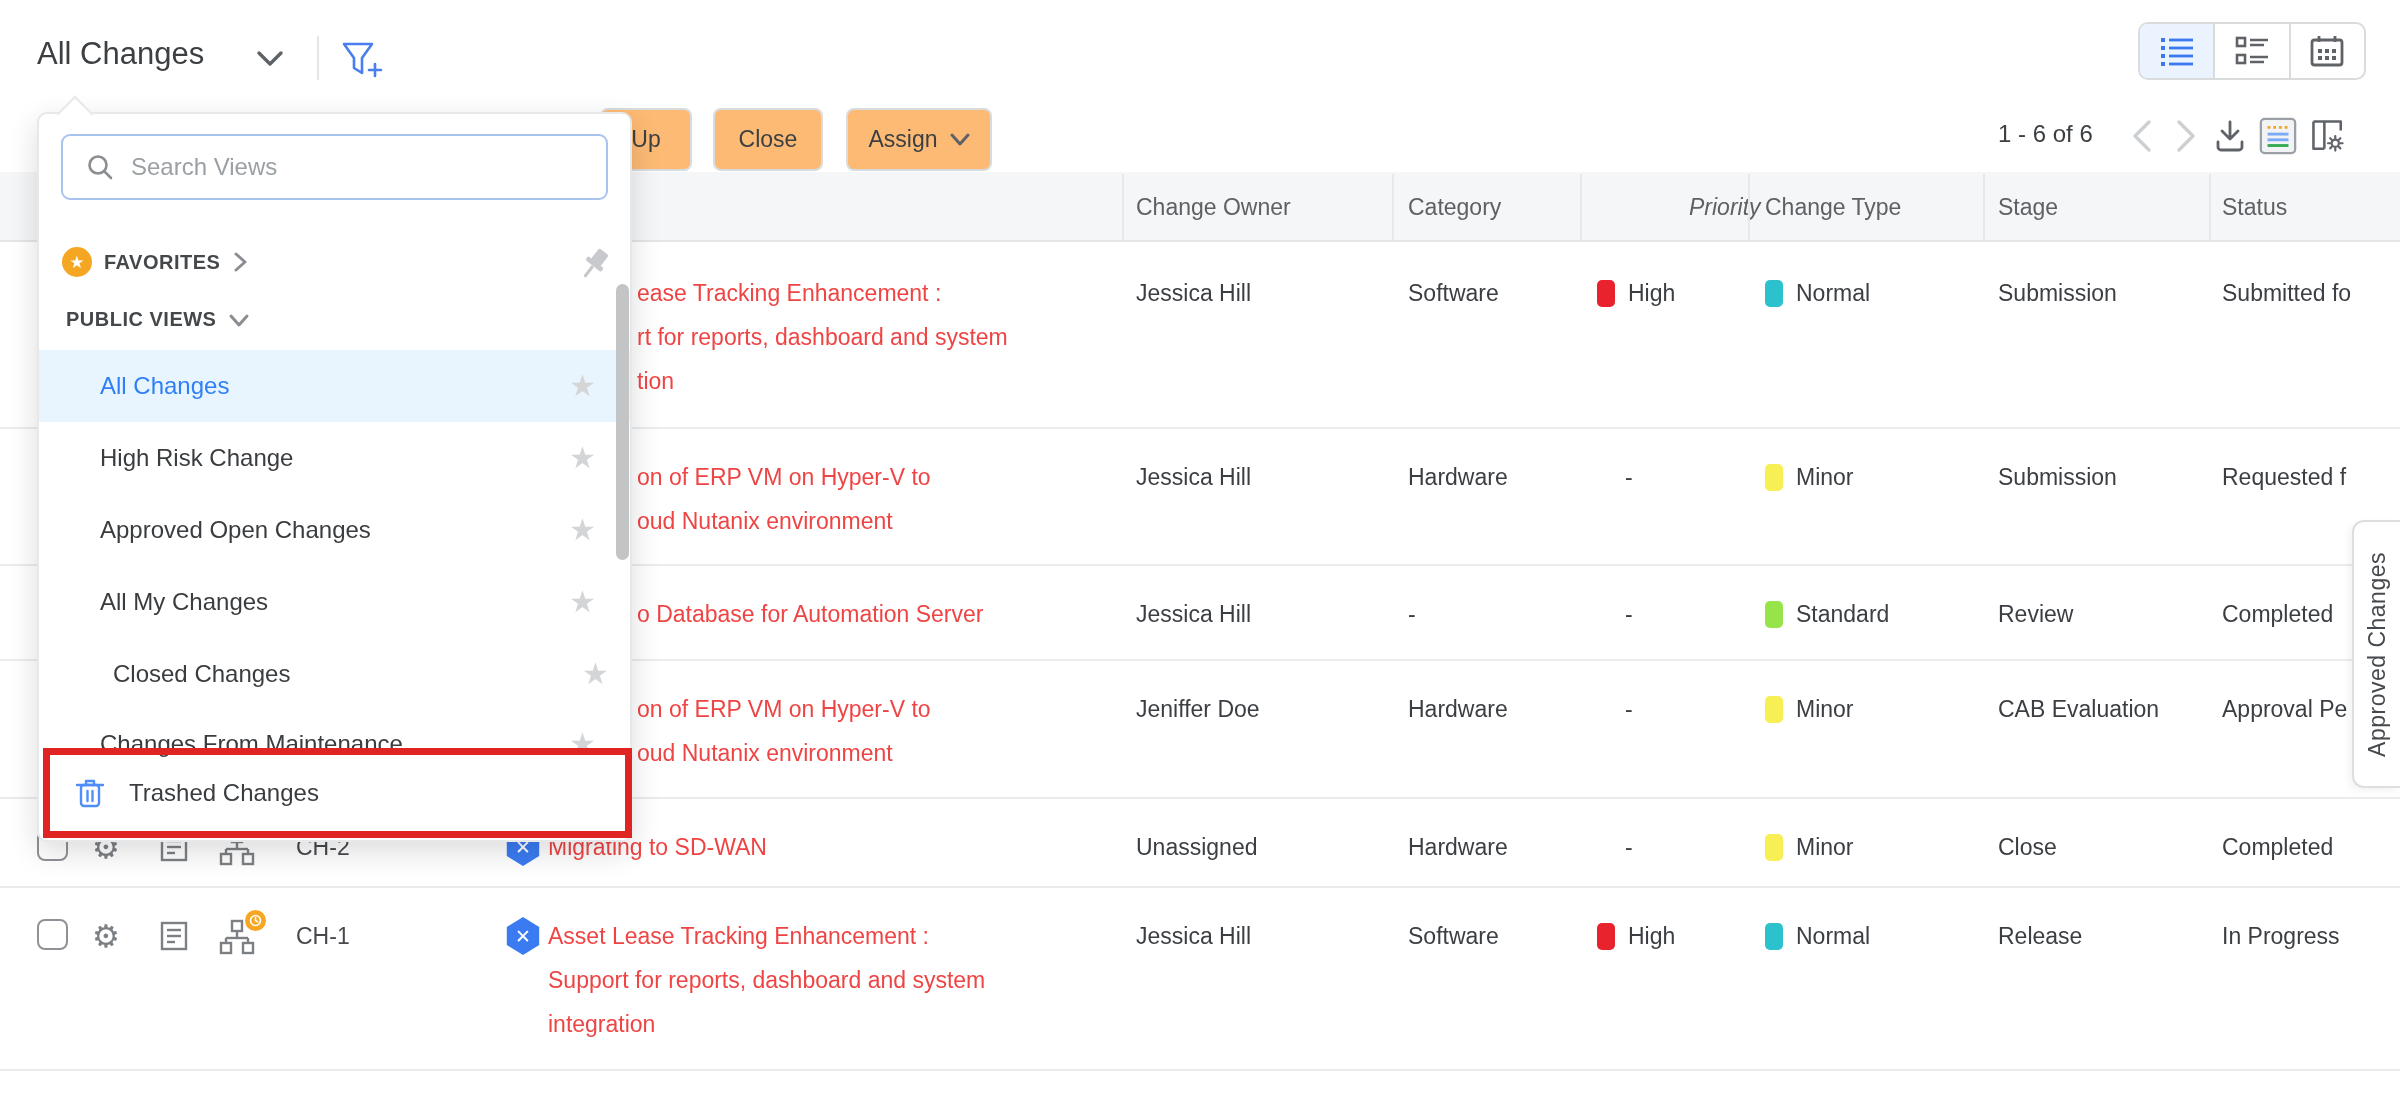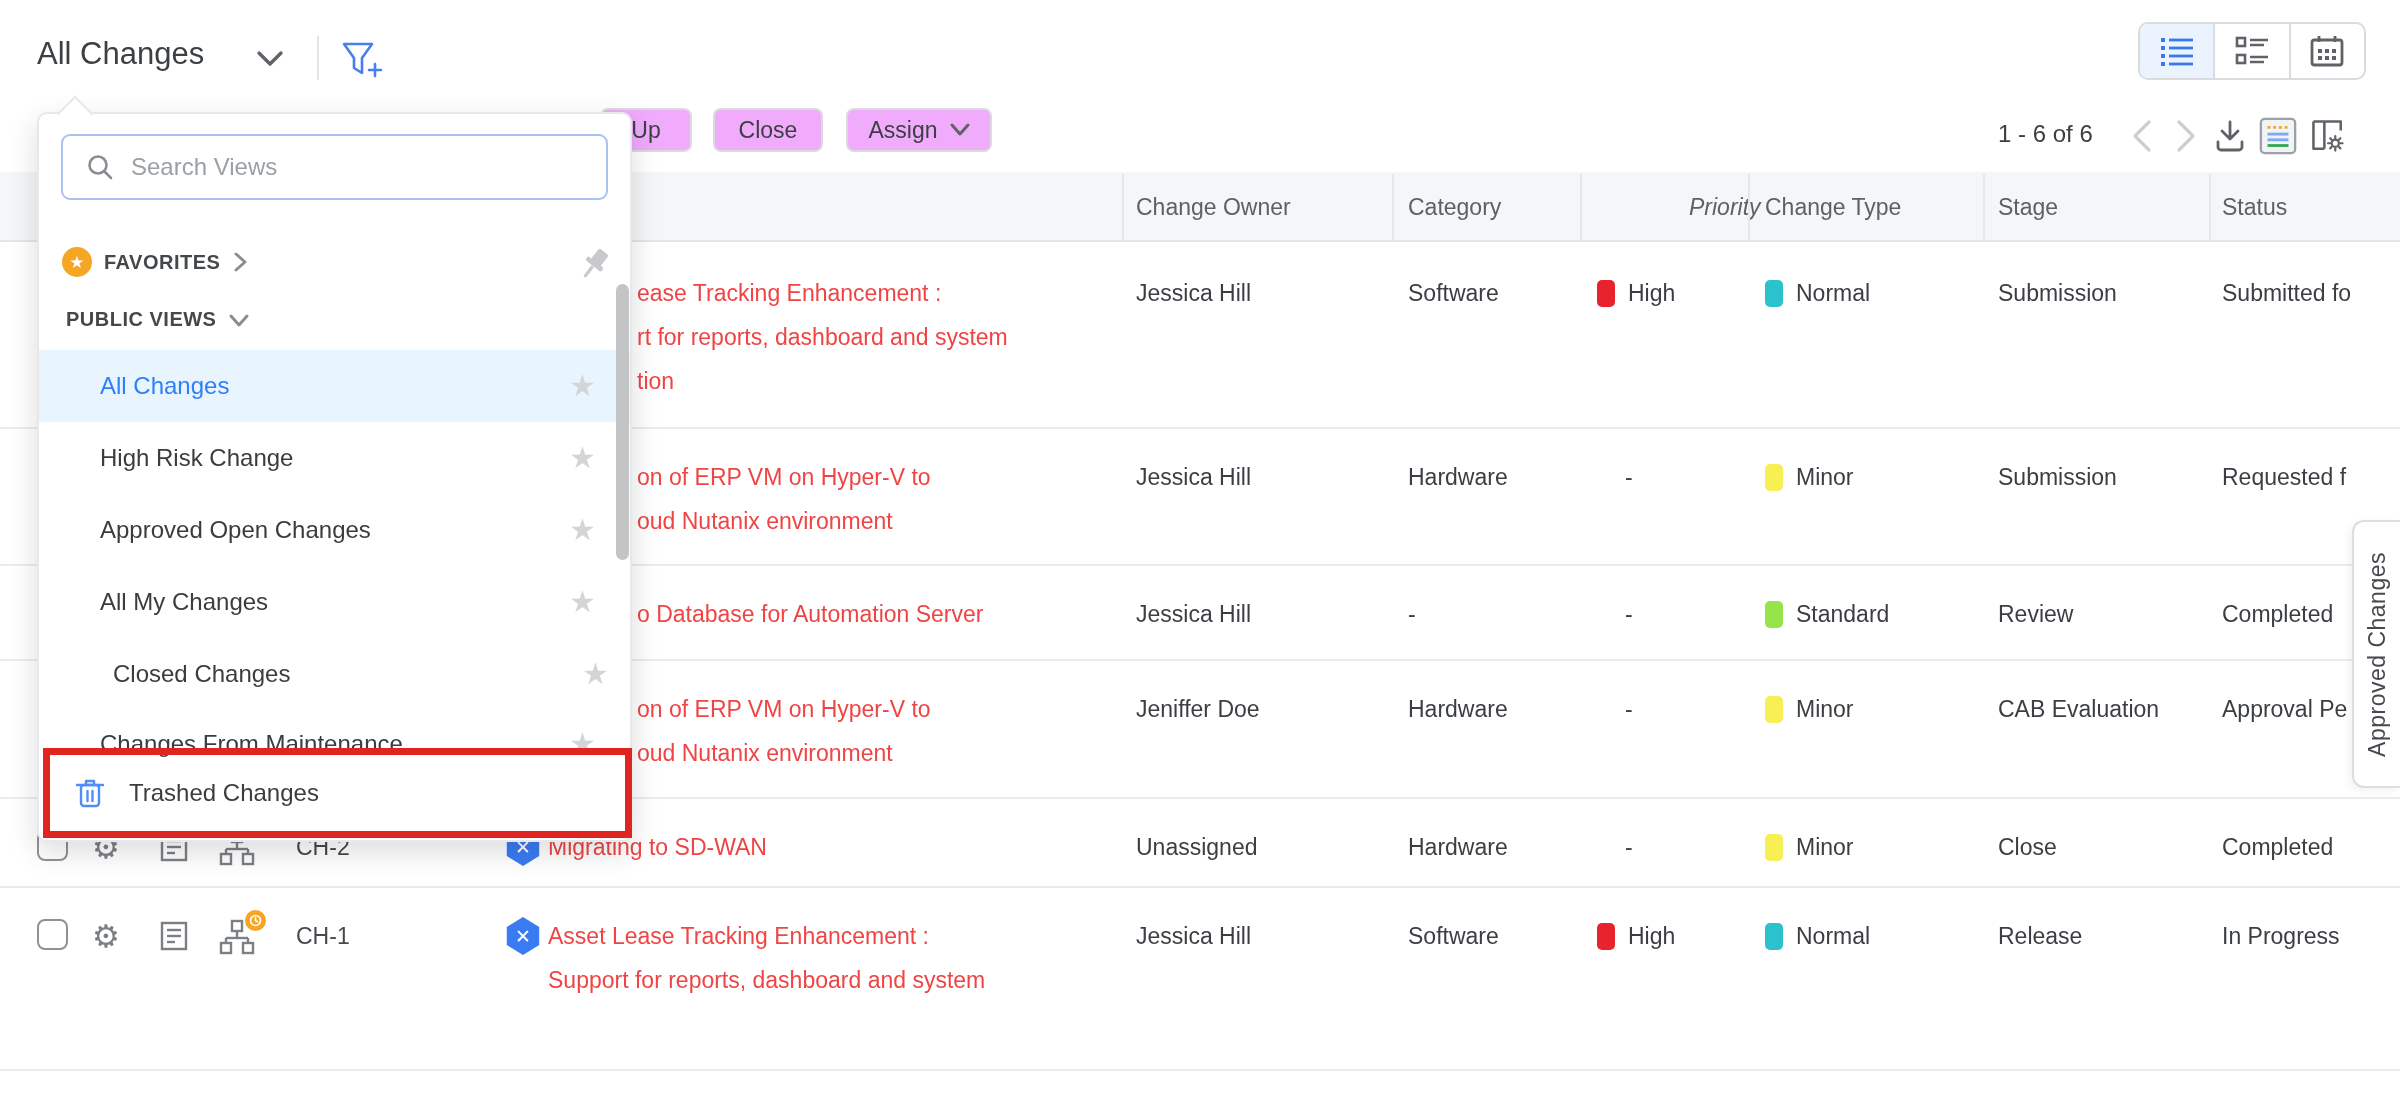--- a/index.html
+++ b/index.html
@@ -7,21 +7,21 @@
         font-family:"Liberation Sans","DejaVu Sans",sans-serif;color:#3b3e42;}
   .abs{position:absolute;}
 
   
   .view-title{left:37px;top:36px;font-size:31px;font-weight:500;color:#3d4043;}
   .title-caret{left:255px;top:48px;}
   .vdivider{left:317px;top:36px;width:2px;height:44px;background:#e3e5e7;}
   .funnel{left:341px;top:40px;}
 
   
-  .btn{position:absolute;top:108px;height:44px;background:#f0abfc;border:2px solid #d9dbdd;border-radius:8px;
+  .btn{position:absolute;top:108px;height:63px;background:#fdba74;border:2px solid #d9dbdd;border-radius:8px;
        display:flex;align-items:center;justify-content:center;font-size:23px;color:#3c4043;box-sizing:border-box;gap:12px;}
   .btn-up{left:600px;width:92px;}
   .btn-close{left:713px;width:110px;}
   .btn-assign{left:846px;width:146px;}
 
   
   .pag-range{left:1998px;top:120px;font-size:24px;color:#3c4043;}
   .pag-ico{top:116px;width:40px;height:40px;display:flex;align-items:center;justify-content:center;}
 
   
@@ -352,20 +352,21 @@
               <circle cx="6.5" cy="6.5" r="5" fill="none" stroke="#fff" stroke-width="1.6"></circle>
               <path d="M6.5 3.5 v3 l2.2 1.4" fill="none" stroke="#fff" stroke-width="1.6" stroke-linecap="round"></path>
             </svg>
           </div>
         </div>
         <div class="cell idtxt" style="left: 296px; top: 26px;">CH-1</div>
         <div class="hex" style="left: 505px; top: 29px;">✕</div>
         <div class="titlelines" style="position: absolute; left: 548px; top: 26px;">
           <div>Asset Lease Tracking Enhancement :</div>
           <div>Support for reports, dashboard and system</div>
+          <div>integration</div>
         </div>
         <div class="cell" style="left: 1136px; top: 26px;">Jessica Hill</div>
         <div class="cell" style="left: 1408px; top: 26px;">Software</div>
         <div class="cell chipcell" style="left: 1597px; top: 26px;">
           <span class="chip" style="background: rgb(232, 35, 46);"></span>
           <span>High</span>
         </div>
         <div class="cell chipcell" style="left: 1765px; top: 26px;">
           <span class="chip" style="background: rgb(44, 194, 205);"></span>
           <span>Normal</span>

